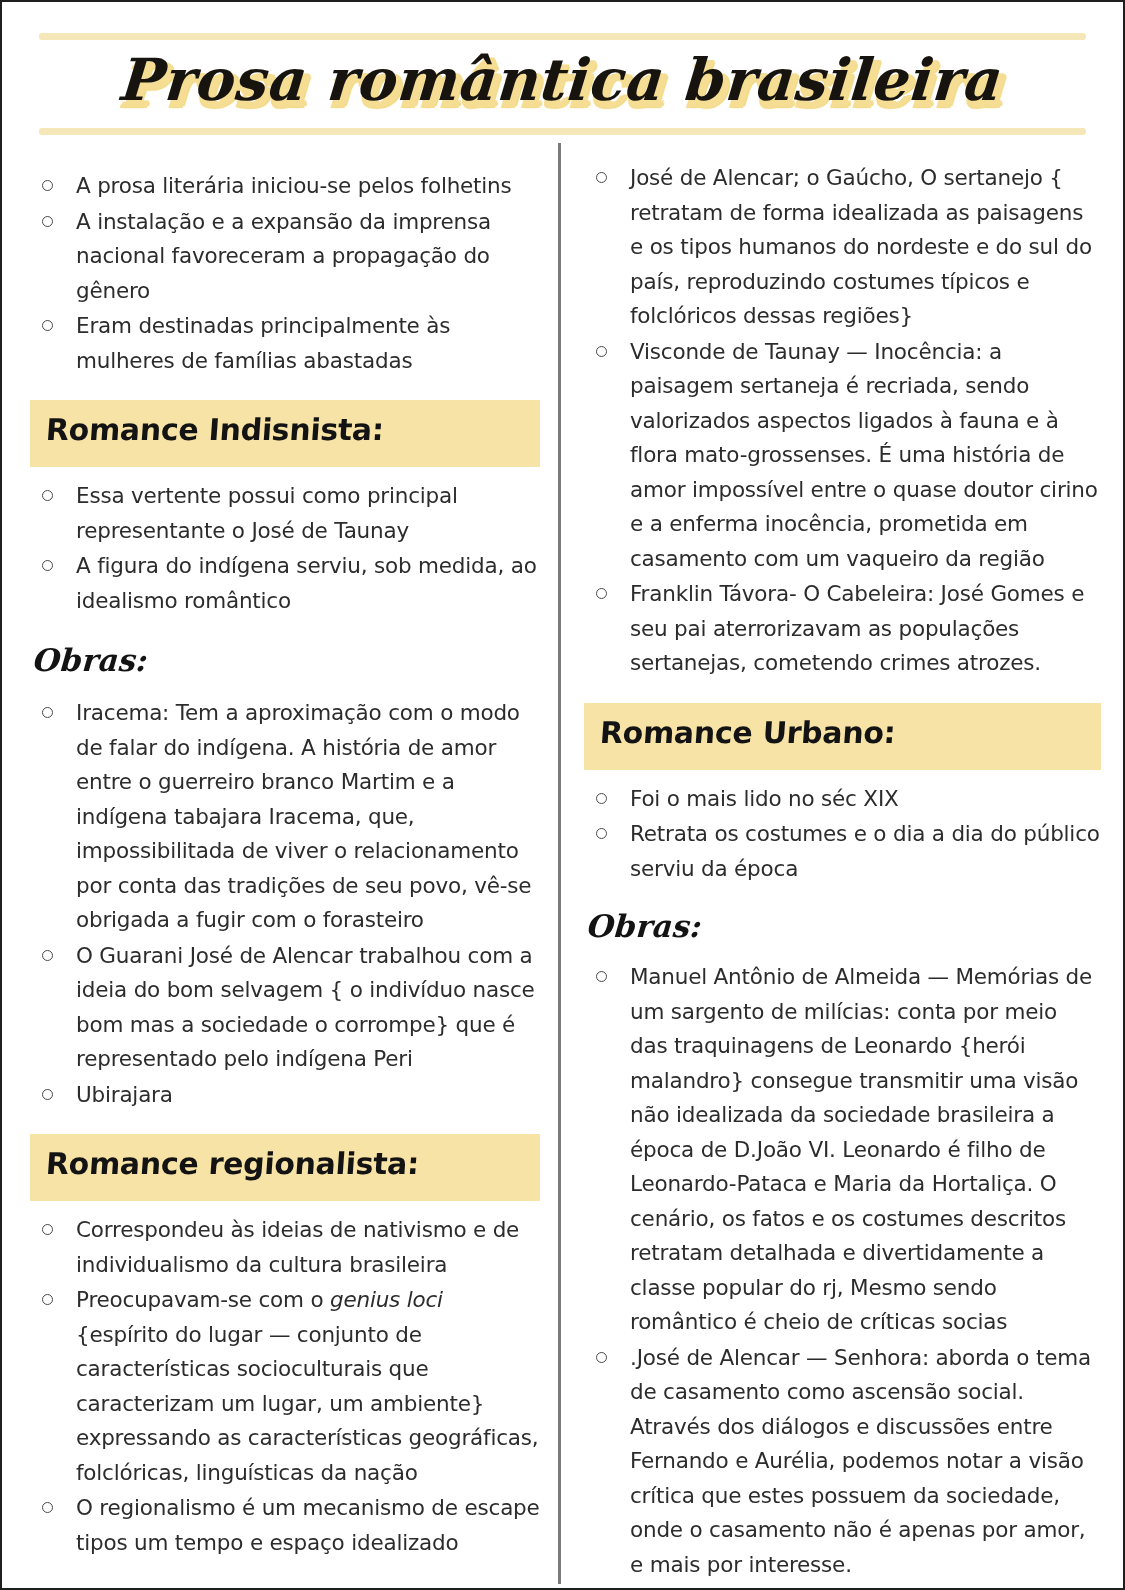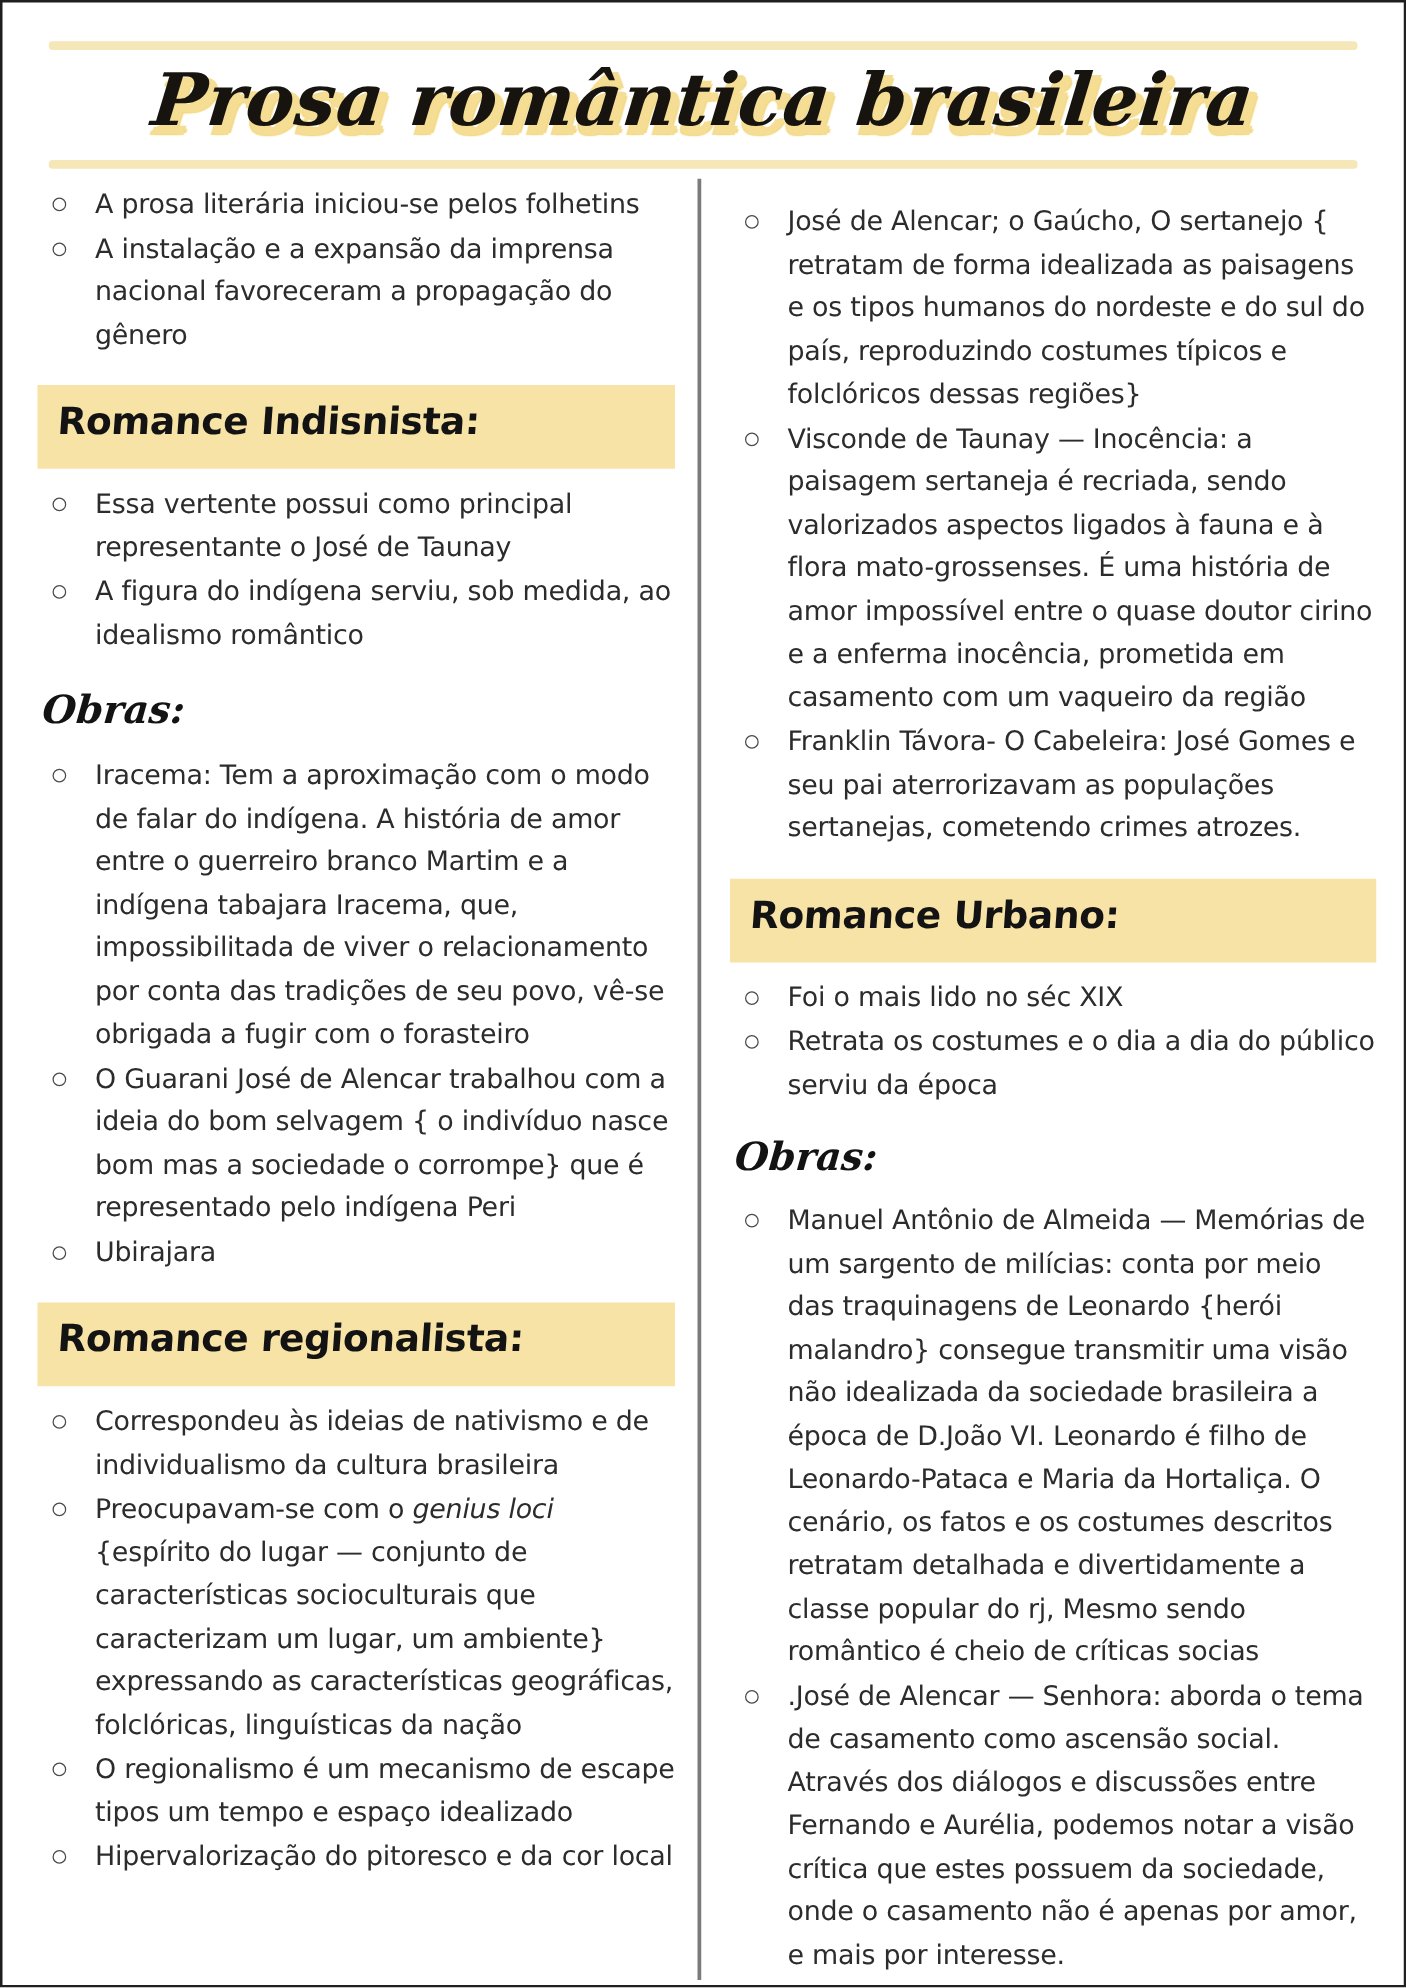--- a/index.html
+++ b/index.html
@@ -75,21 +75,21 @@
     align-items: flex-start;
     height: 1453px;
   }
 
   .col {
     box-sizing: border-box;
     overflow: hidden;
   }
   .col-left {
     width: 556px;
-    padding: 12px 18px 0 28px;
+    padding: 34px 18px 0 28px;
   }
   .col-right {
     width: 565px;
     padding: 26px 22px 0 26px;
   }
 
   .divider {
     position: absolute;
     left: 556px;
     top: 8px;
@@ -183,20 +183,24 @@
 
       <ul class="bullets">
         <li>
           <span class="marker"></span>
           <span>A prosa literária iniciou-se pelos folhetins</span>
         </li>
         <li>
           <span class="marker"></span>
           <span>A instalação e a expansão da imprensa nacional favoreceram a propagação do gênero</span>
         </li>
+        <li>
+          <span class="marker"></span>
+          <span>Eram destinadas principalmente às mulheres de famílias abastadas</span>
+        </li>
       </ul>
 
       <div class="hl-heading">
         <span class="hl-text">Romance Indisnista:</span>
       </div>
 
       <ul class="bullets">
         <li>
           <span class="marker"></span>
           <span>Essa vertente possui como principal representante o José de Taunay</span>
@@ -236,21 +240,20 @@
         <li>
           <span class="marker"></span>
           <span>Preocupavam-se com o </span><em class="latin">genius loci</em><span> {espírito do lugar — conjunto de características socioculturais que caracterizam um lugar, um ambiente} expressando as características geográficas, folclóricas, linguísticas da nação</span>
         </li>
         <li>
           <span class="marker"></span>
           <span>O regionalismo é um mecanismo de escape tipos um tempo e espaço idealizado</span>
         </li>
         <li>
           <span class="marker"></span>
-          <span>Hipervalorização do pitoresco e da cor local</span>
         </li>
       </ul>
 
     </div>
 
     <div class="col col-right">
 
       <ul class="bullets">
         <li>
           <span class="marker"></span>

